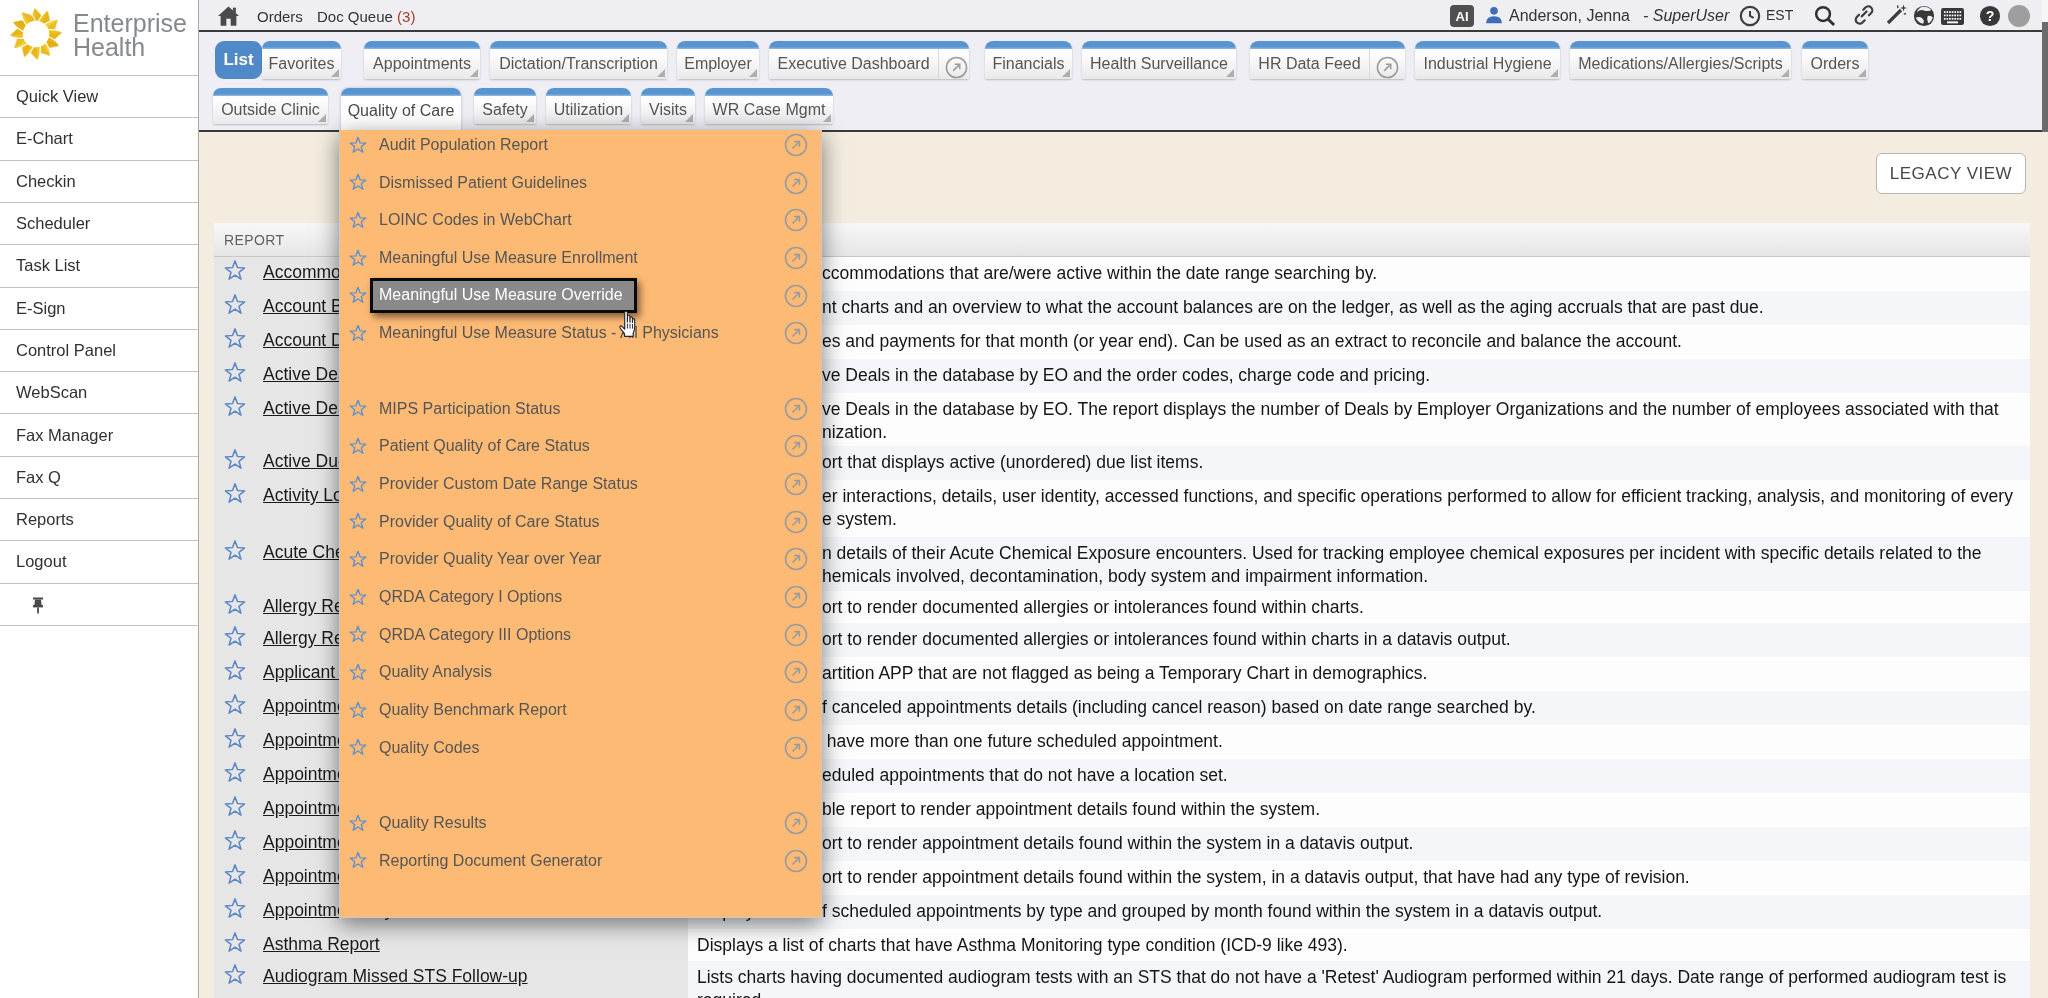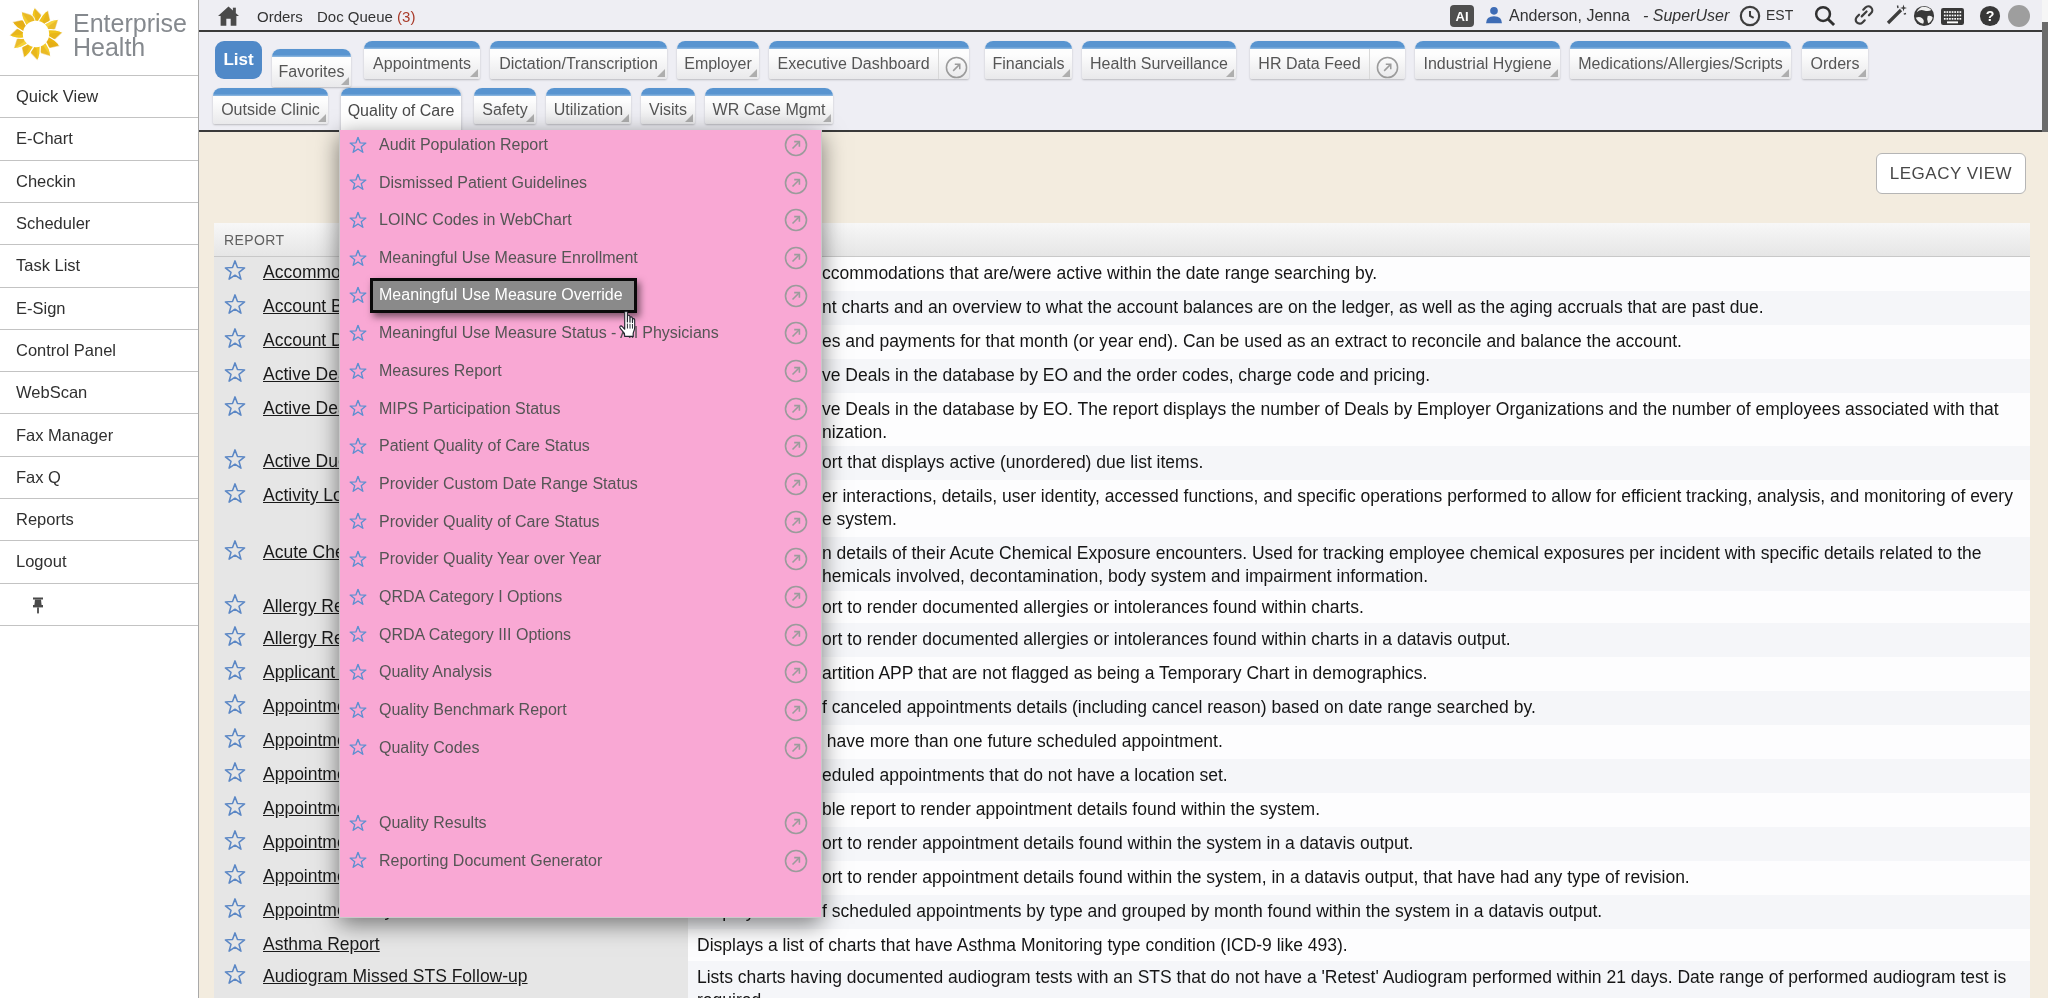--- a/index.html
+++ b/index.html
@@ -21,21 +21,21 @@
 #thead { height:34px; background:linear-gradient(#f7f7f7,#e6e6e6); border-bottom:1px solid #c8c8c8; color:#5f5f5f; font-size:14px; letter-spacing:0.4px; display:flex; align-items:center; }
 #thead .c1 { padding-left:10px; width:464px; }
 .row { display:flex; width:1816px; }
 .cl { width:474px; background:#e6e6e6; overflow:hidden; position:relative; }
 .cr { width:1342px; overflow:hidden; font-size:17.5px; color:#151515; padding-left:9px; padding-top:5px; line-height:23px; white-space:nowrap; }
 .row.odd .cr { background:#fdfdfe; }
 .row.even .cr { background:#f5f6f9; }
 .star { position:absolute; left:10px; top:3px; }
 .lnk { position:absolute; left:49px; top:5px; font-size:17.5px; color:#1a1a1a; text-decoration:underline; white-space:nowrap; }
 .hid { display:inline-block; width:125px; overflow:hidden; vertical-align:bottom; }
-#dd { position:absolute; left:339px; top:130px; width:483px; height:788px; background:#f9a8d4; border:1px solid #c9c9c9; border-top:none; box-shadow:0 6px 22px rgba(0,0,0,0.5); z-index:10; overflow:hidden; }
+#dd { position:absolute; left:339px; top:130px; width:483px; height:788px; background:#fdba74; border:1px solid #c9c9c9; border-top:none; box-shadow:0 6px 22px rgba(0,0,0,0.5); z-index:10; overflow:hidden; }
 .dditem { position:absolute; left:0; width:481px; height:38px; }
 .dditem .txt { position:absolute; left:39px; top:50%; transform:translateY(-50%); font-size:16px; color:#555; white-space:nowrap; }
 .dditem .st { position:absolute; left:9px; top:50%; transform:translateY(-50%); }
 .dditem .go { position:absolute; left:444px; top:50%; transform:translateY(-50%); }
 #hl { position:absolute; left:30px; top:1px; width:267px; height:35px; background:#8a8a8a; border:3px solid #0a0a0a; box-shadow:3px 4px 7px rgba(0,0,0,0.5); }
 #hl .txt2 { position:absolute; left:6px; top:50%; transform:translateY(-50%); font-size:16px; color:#fff; white-space:nowrap; }
 #legacy { position:absolute; left:1876px; top:153px; width:150px; height:41px; background:#fff; border:1px solid #b5b5b5; border-radius:6px; display:flex; align-items:center; justify-content:center; font-size:17px; color:#474747; letter-spacing:0.5px; z-index:2; }
 #sbtrack { position:absolute; right:0; top:0; width:6px; height:132px; background:#f6f6f6; z-index:6; }
 #sbthumb { position:absolute; right:0; top:22px; width:6px; height:110px; background:#6b6b6b; z-index:7; }
 .icon { display:inline-block; vertical-align:middle; }
@@ -112,21 +112,21 @@
         <rect x="6.5" y="15.4" width="11" height="1.9" fill="#fff"></rect>
       </svg></div>
     <div class="abs" style="left:1780px;top:5px;"><svg class="icon" width="22" height="22" viewBox="0 0 24 24">
         <circle cx="12" cy="12" r="11" fill="#383838"></circle>
         <text x="12" y="17.5" font-family="Liberation Sans" font-size="15.5" font-weight="bold" fill="#fff" text-anchor="middle">?</text>
       </svg></div>
     <div class="abs" style="left:1809px;top:5px;width:22px;height:22px;border-radius:50%;background:#9e9e9e;"></div>
   </div>
 <div id="tabzone">
     <div class="tabact" style="left:16px;top:8px;width:47px;height:38px;">List</div>
-    <div class="tab" style="left:73px;top:8px;width:79px;height:38px;margin-top:8px;">
+    <div class="tab" style="left:63px;top:8px;width:79px;height:38px;">
       <div class="bar"></div>
       <div class="lbl">Favorites</div>
       <div class="tri"></div>
     </div>
     <div class="tab" style="left:165px;top:8px;width:116px;height:38px;">
       <div class="bar"></div>
       <div class="lbl">Appointments</div>
       <div class="tri"></div>
     </div>
     <div class="tab" style="left:291px;top:8px;width:177px;height:38px;">
@@ -583,31 +583,20 @@
       <span class="st"><svg class="icon" width="18" height="18" viewBox="0 0 100 100">
           <polygon points="50.0,4.0 61.2,34.6 93.7,35.8 68.1,55.9 77.0,87.2 50.0,69.0 23.0,87.2 31.9,55.9 6.3,35.8 38.8,34.6" fill="none" stroke="#5c8fd0" stroke-width="7.5" stroke-linejoin="round"></polygon>
         </svg></span>
       <span class="txt">Meaningful Use Measure Status - All Physicians</span>
       <span class="go"><svg class="icon" width="24" height="24" viewBox="0 0 24 24">
           <circle cx="12" cy="12" r="10.5" fill="none" stroke="#9b9b9b" stroke-width="1.6"></circle>
           <line x1="8.5" y1="15.5" x2="15" y2="9" stroke="#9b9b9b" stroke-width="1.6"></line>
           <path d="M10.2 8.6 L15.4 8.6 L15.4 13.8" fill="none" stroke="#9b9b9b" stroke-width="1.6"></path>
         </svg></span>
     </div>
-    <div class="dditem" style="top:222.0px;">
-      <span class="st"><svg class="icon" width="18" height="18" viewBox="0 0 100 100">
-          <polygon points="50.0,4.0 61.2,34.6 93.7,35.8 68.1,55.9 77.0,87.2 50.0,69.0 23.0,87.2 31.9,55.9 6.3,35.8 38.8,34.6" fill="none" stroke="#5c8fd0" stroke-width="7.5" stroke-linejoin="round"></polygon>
-        </svg></span>
-      <span class="txt">Measures Report</span>
-      <span class="go"><svg class="icon" width="24" height="24" viewBox="0 0 24 24">
-          <circle cx="12" cy="12" r="10.5" fill="none" stroke="#9b9b9b" stroke-width="1.6"></circle>
-          <line x1="8.5" y1="15.5" x2="15" y2="9" stroke="#9b9b9b" stroke-width="1.6"></line>
-          <path d="M10.2 8.6 L15.4 8.6 L15.4 13.8" fill="none" stroke="#9b9b9b" stroke-width="1.6"></path>
-        </svg></span>
-    </div>
     <div class="dditem" style="top:259.7px;">
       <span class="st"><svg class="icon" width="18" height="18" viewBox="0 0 100 100">
           <polygon points="50.0,4.0 61.2,34.6 93.7,35.8 68.1,55.9 77.0,87.2 50.0,69.0 23.0,87.2 31.9,55.9 6.3,35.8 38.8,34.6" fill="none" stroke="#5c8fd0" stroke-width="7.5" stroke-linejoin="round"></polygon>
         </svg></span>
       <span class="txt">MIPS Participation Status</span>
       <span class="go"><svg class="icon" width="24" height="24" viewBox="0 0 24 24">
           <circle cx="12" cy="12" r="10.5" fill="none" stroke="#9b9b9b" stroke-width="1.6"></circle>
           <line x1="8.5" y1="15.5" x2="15" y2="9" stroke="#9b9b9b" stroke-width="1.6"></line>
           <path d="M10.2 8.6 L15.4 8.6 L15.4 13.8" fill="none" stroke="#9b9b9b" stroke-width="1.6"></path>
         </svg></span>

